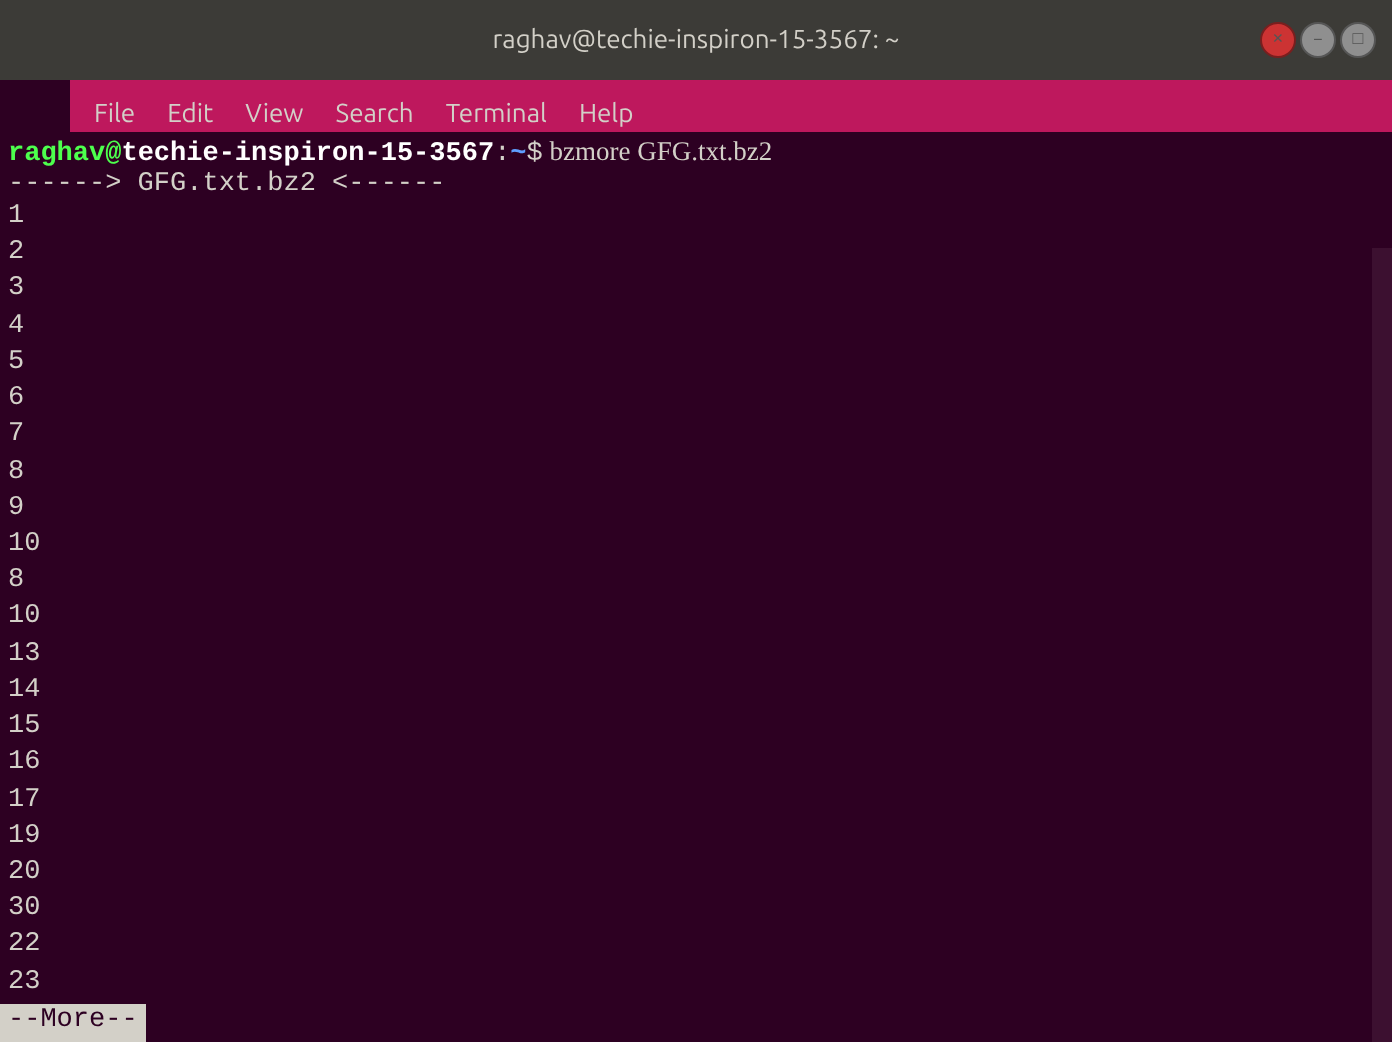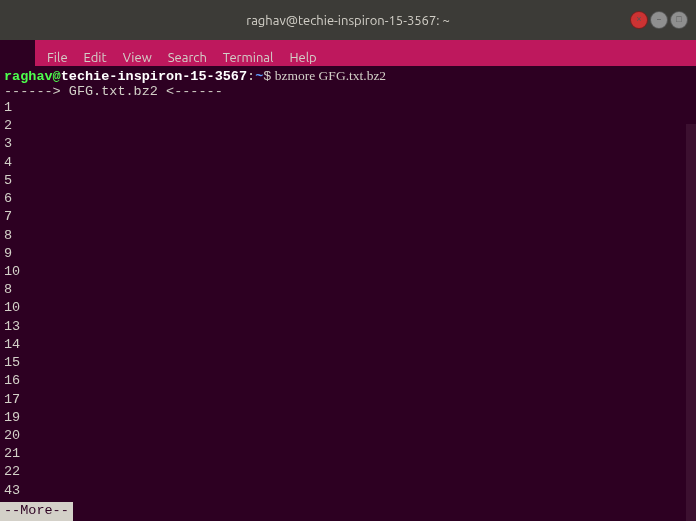--- a/index.html
+++ b/index.html
@@ -213,20 +213,20 @@
   <div class="line-numbered">10</div>
   <div class="line-numbered">8</div>
   <div class="line-numbered">10</div>
   <div class="line-numbered">13</div>
   <div class="line-numbered">14</div>
   <div class="line-numbered">15</div>
   <div class="line-numbered">16</div>
   <div class="line-numbered">17</div>
   <div class="line-numbered">19</div>
   <div class="line-numbered">20</div>
-  <div class="line-numbered">21</div>
+  <div class="line-numbered">30</div>
   <div class="line-numbered">22</div>
-  <div class="line-numbered">43</div>
+  <div class="line-numbered">23</div>
 
   <div class="more-bar">--More--</div>
 
   <div class="scrollbar-track"></div>
 </div>
 
 </body></html>

